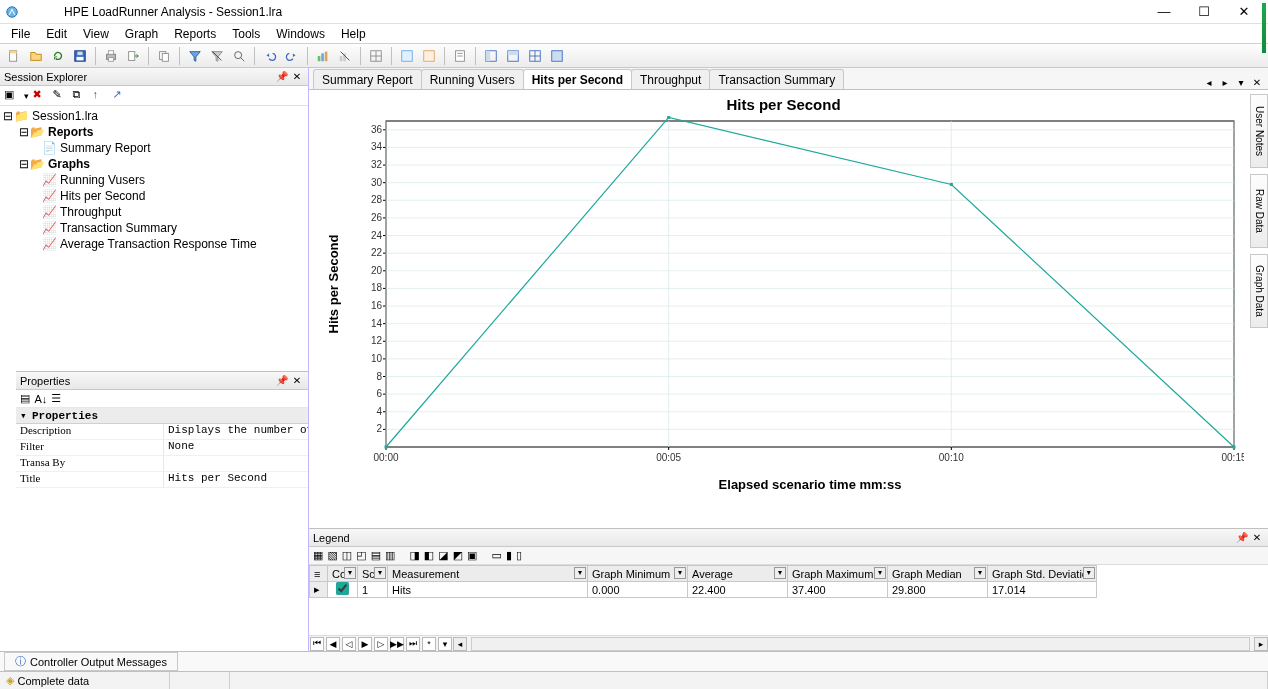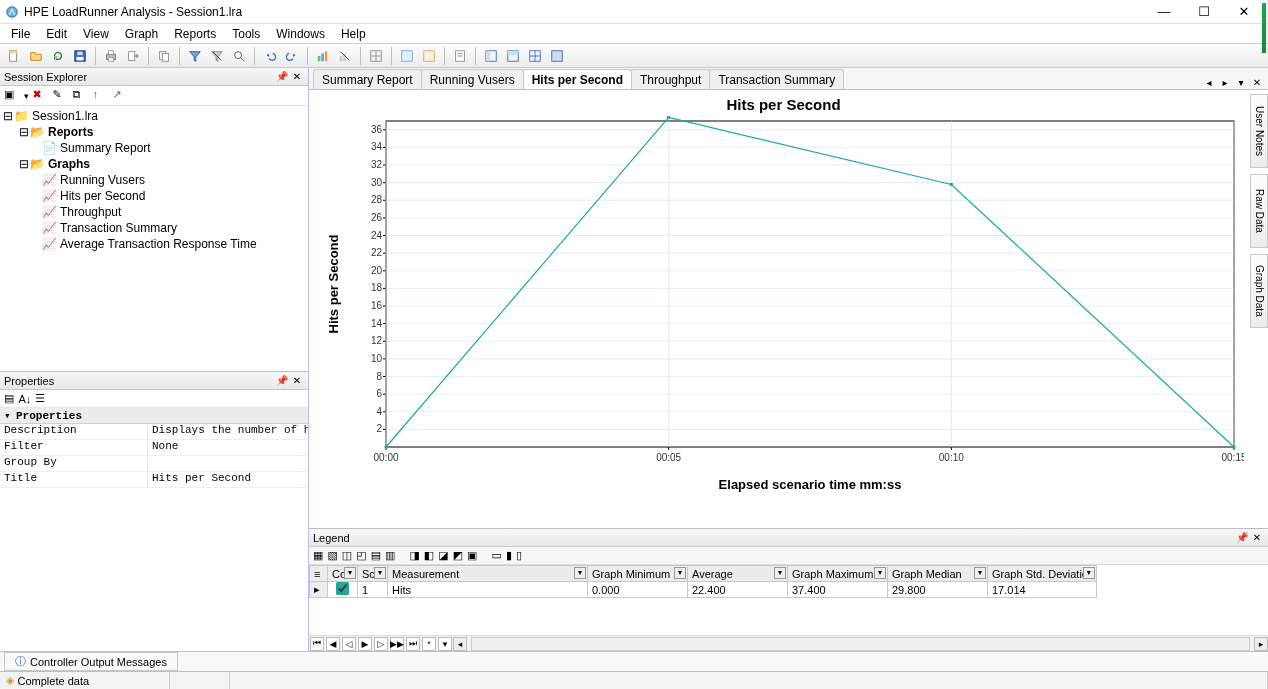--- a/index.html
+++ b/index.html
@@ -1,45 +1,45 @@
 <!DOCTYPE html>
 <html><head>
 <meta charset="utf-8">
 <style>
 * { box-sizing: border-box; margin: 0; padding: 0; }
 body { font-family: "Segoe UI", Tahoma, sans-serif; font-size: 11px; background: #fff; color: #000; overflow: hidden; }
 .title-bar { height: 24px; background: #fff; display: flex; align-items: center; padding: 0 4px; border-bottom: 1px solid #e0e0e0;}
 .title-bar .app-icon { width: 16px; height: 16px; margin-right: 4px; display:inline-flex; align-items:center; justify-content:center;}
-.title-bar .title-text { flex: 1; font-size: 12px; }
+.title-bar .title-text { flex: 1; font-size: 12px; margin-left: 40px; }
 .title-bar .win-btn { width: 40px; height: 22px; display: inline-flex; align-items: center; justify-content: center; font-size: 13px; cursor: default;}
 .menu-bar { height: 20px; display: flex; align-items: center; padding: 0 4px; gap: 2px; border-bottom: 1px solid #d0d0d0;}
 .menu-bar .menu-item { padding: 1px 7px; cursor: default; font-size: 12px;}
 .toolbar { height: 24px; background: linear-gradient(#fdfdfd,#ececec); border-bottom: 1px solid #c8c8c8; display: flex; align-items: center; padding: 0 4px; gap: 2px;}
 .toolbar .tb-btn { width: 20px; height: 20px; display: inline-flex; align-items: center; justify-content: center; cursor: default; border:1px solid transparent;}
 .toolbar .sep { width: 1px; height: 18px; background: #c0c0c0; margin: 0 3px; }
 .main-area { display: flex; height: calc(100vh - 24px - 20px - 24px - 20px - 18px); }
 .left-col { width: 309px; display: flex; flex-direction: column; border-right: 1px solid #c4b5fd;}
 .panel-header { height: 18px; background: linear-gradient(#f7f7f7,#e8e8e8); border-bottom: 1px solid #c8c8c8; display: flex; align-items: center; padding: 0 4px; font-size: 11px;}
 .panel-header .spacer { flex:1; }
 .panel-header .ph-btn { width: 14px; height: 14px; display: inline-flex; align-items: center; justify-content: center; cursor: default; font-size: 10px;}
 .explorer { flex: 1; overflow: auto; }
 .exp-toolbar { height: 20px; display: flex; align-items: center; padding: 0 4px; gap: 4px; border-bottom: 1px solid #e0e0e0;}
 .exp-toolbar .tb-btn { width: 16px; height: 16px; }
 .tree { padding: 2px 2px; font-size: 12px;}
 .tree-node { display: flex; align-items: center; height: 16px; white-space:nowrap; overflow:hidden;}
 .tree-node .tw { width: 12px; text-align:center;}
 .tree-node .tico { width: 16px; display:inline-flex; align-items:center; justify-content:center; }
 .tree-node .tlabel { padding-left: 2px; }
 .tree-node.bold .tlabel { font-weight: bold; }
-.properties { height: 280px; display: flex; flex-direction: column; border-top: 1px solid #c0c0c0;}
+.properties { height: 280px; display: flex; flex-direction: column; border-top: 1px solid #c0c0c0; margin-left: 16px;}
 .prop-toolbar { height: 18px; display:flex; align-items:center; gap:4px; padding:0 4px; border-bottom:1px solid #e8e8e8;}
 .prop-grid { flex: 1; overflow: auto; font-family: "Courier New", monospace; font-size: 11px;}
 .prop-hdr { background:#ececec; font-weight:bold; padding:1px 4px; border-bottom:1px solid #d0d0d0; display:flex; align-items:center;}
 .prop-row { display: flex; border-bottom: 1px solid #f0f0f0; height:16px;}
-.prop-key { width: 148px; padding: 0 4px; border-right: 1px solid #e8e8e8; overflow:hidden; white-space:nowrap;}
+.prop-key { width: 148px; padding: 0 4px; border-right: 1px solid #e8e8e8; overflow:hidden; white-space:nowrap;font-family:Liberation Serif, serif;}
 .prop-val { flex:1; padding: 0 4px; overflow:hidden; white-space:nowrap;}
 .prop-desc { height: 42px; border-top:1px solid #c8c8c8; padding:2px 4px; font-size:11px; line-height:1.15;}
 .right-col { flex:1; display:flex; flex-direction:column; position:relative;}
 .tabs-bar { height: 22px; display:flex; align-items:flex-end; padding: 0 4px; gap:0; border-bottom:1px solid #c0c0c0; background:#f6f6f6;}
 .tab { height: 20px; padding: 0 8px; display:flex; align-items:center; font-size:12px; border:1px solid #c8c8c8; border-bottom:none; background:#f0f0f0; margin-right:-1px; cursor:default; border-radius:3px 3px 0 0; white-space:nowrap;}
 .tab.active { background:#fff; font-weight:bold; position:relative; z-index:1;}
 .tabs-bar .tab-controls { margin-left:auto; display:flex; gap:2px;}
 .tabs-bar .tab-controls .ph-btn { width:14px; height:14px; font-size:10px; display:inline-flex; align-items:center; justify-content:center;}
 .chart-area { flex:1; position:relative; background:#fff; padding-right: 10px;}
 .chart-title { text-align:center; font-size:15px; font-weight:bold; padding:6px 0 2px;}
@@ -321,21 +321,21 @@
           </div>
         <div class="prop-row">
             <div class="prop-key">Description</div>
             <div class="prop-val">Displays the number of hits mad</div>
           </div>
         <div class="prop-row">
             <div class="prop-key">Filter</div>
             <div class="prop-val">None</div>
           </div>
         <div class="prop-row">
-            <div class="prop-key">Group By</div>
+            <div class="prop-key">Transa By</div>
             <div class="prop-val"></div>
           </div>
         <div class="prop-row">
             <div class="prop-key">Title</div>
             <div class="prop-val">Hits per Second</div>
           </div>
       </div>
     </div>
   </div>
 

